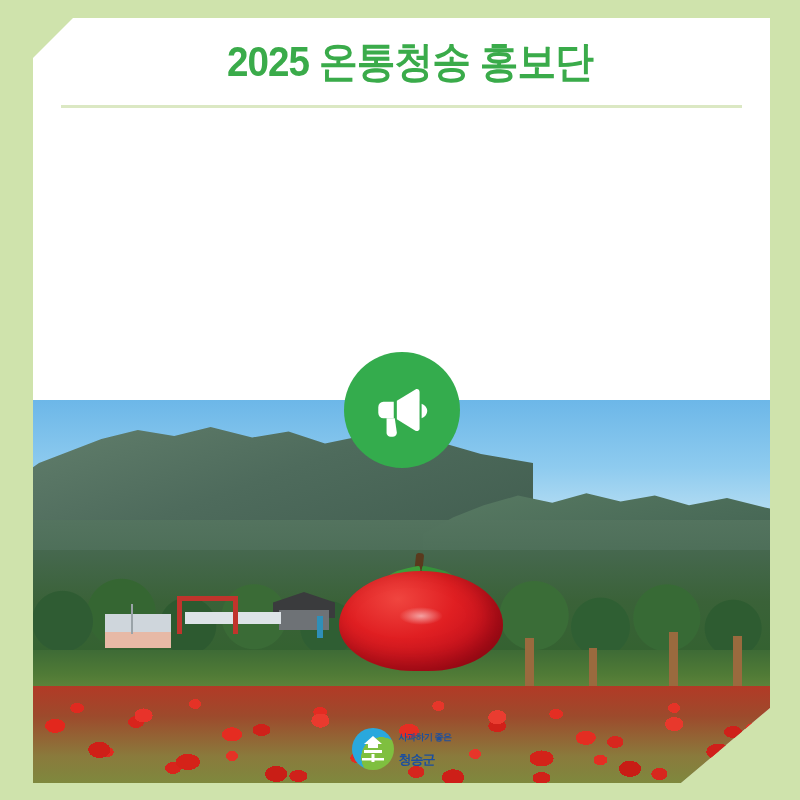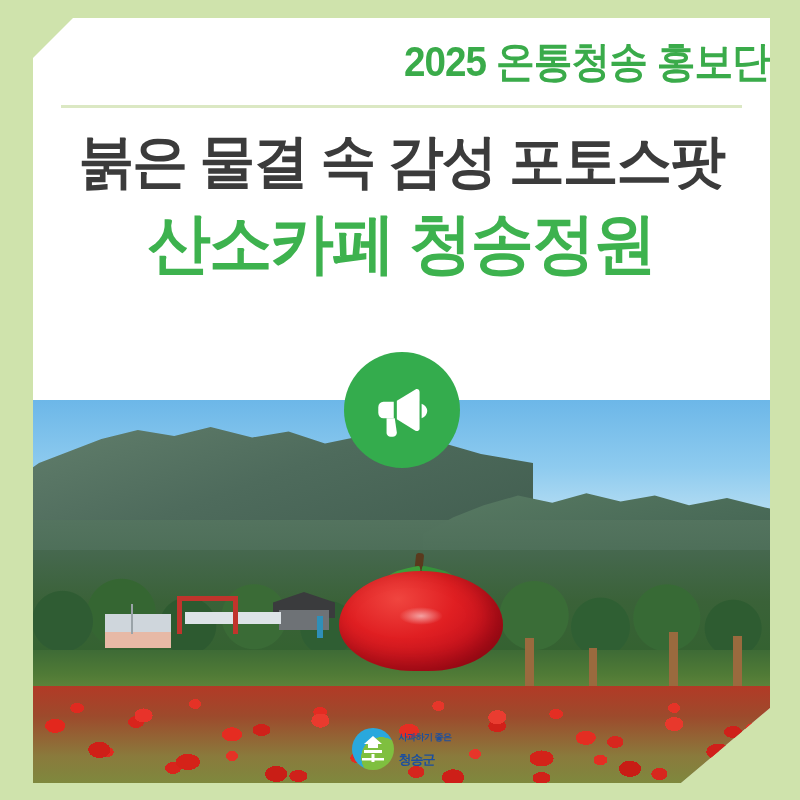--- a/index.html
+++ b/index.html
@@ -28,22 +28,22 @@
         100% 0,
         100% 690px,
         648px 100%,
         0 100%,
         0 40px);
     overflow:hidden;
   }
 
   
   #header {
-    position:absolute; left:16px; top:0; width:100%; height:88px;
-    display:flex; align-items:center; justify-content:flex-end;
+    position:absolute; left:8px; top:0; width:100%; height:88px;
+    display:flex; align-items:center; justify-content:center;
   }
   #header-text {
     font-size:42px; font-weight:900; color:#3aab4a;
     letter-spacing:-1px;
     transform:scaleX(.92);
     white-space:nowrap;
   }
   #divider {
     position:absolute; left:28px; top:87px; width:681px; height:3px;
     background:#dbe8c3;
@@ -246,24 +246,20 @@
 
 <div id="frame">
 
   <div id="card">
 
     <div id="header">
       <div id="header-text">2025 온통청송 홍보단</div>
     </div>
     <div id="divider"></div>
 
-    <div id="title-block">
-      <div id="title-line1">붉은 물결 속 감성 포토스팟</div>
-      <div id="title-line2">산소카페 청송정원</div>
-    </div>
 
     <div id="badge">
       <span>
         <svg viewBox="0 0 64 64" aria-hidden="true">
           <path fill="#ffffff" d="M14 24h10v16H14a5 5 0 0 1-5-5v-6a5 5 0 0 1 5-5z"></path>
           <path fill="#ffffff" d="M17 40h8l2 14a4 4 0 0 1-4 4h-2a4 4 0 0 1-4-4z"></path>
           <path fill="#ffffff" d="M27 23l18-11c2-1.2 4 .2 4 2.4v35.2c0 2.2-2 3.6-4 2.4L27 41z"></path>
           <path fill="#ffffff" d="M51 26c3.5 1.4 5.5 4.3 5.5 6.9S54.5 38.6 51 40z"></path>
         </svg>
       </span>

